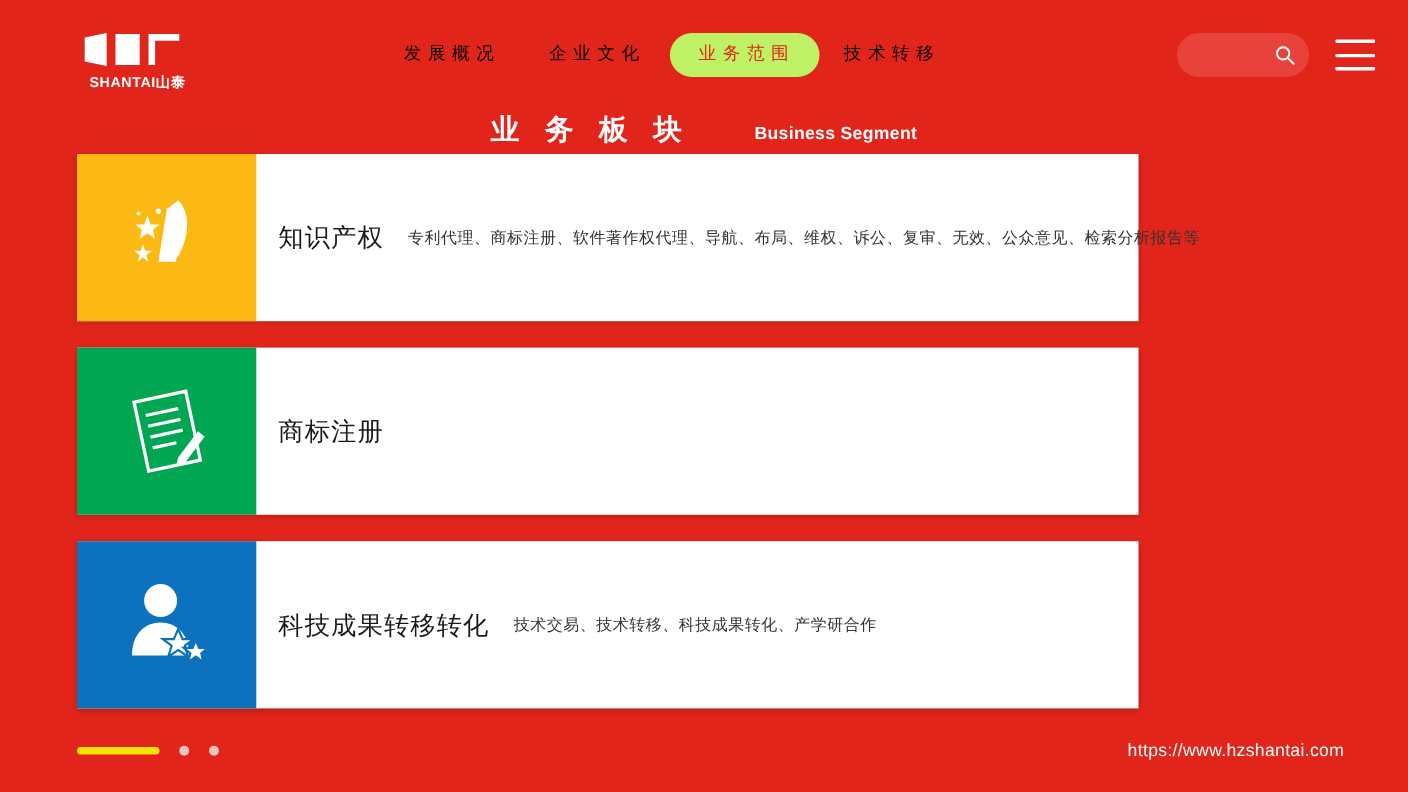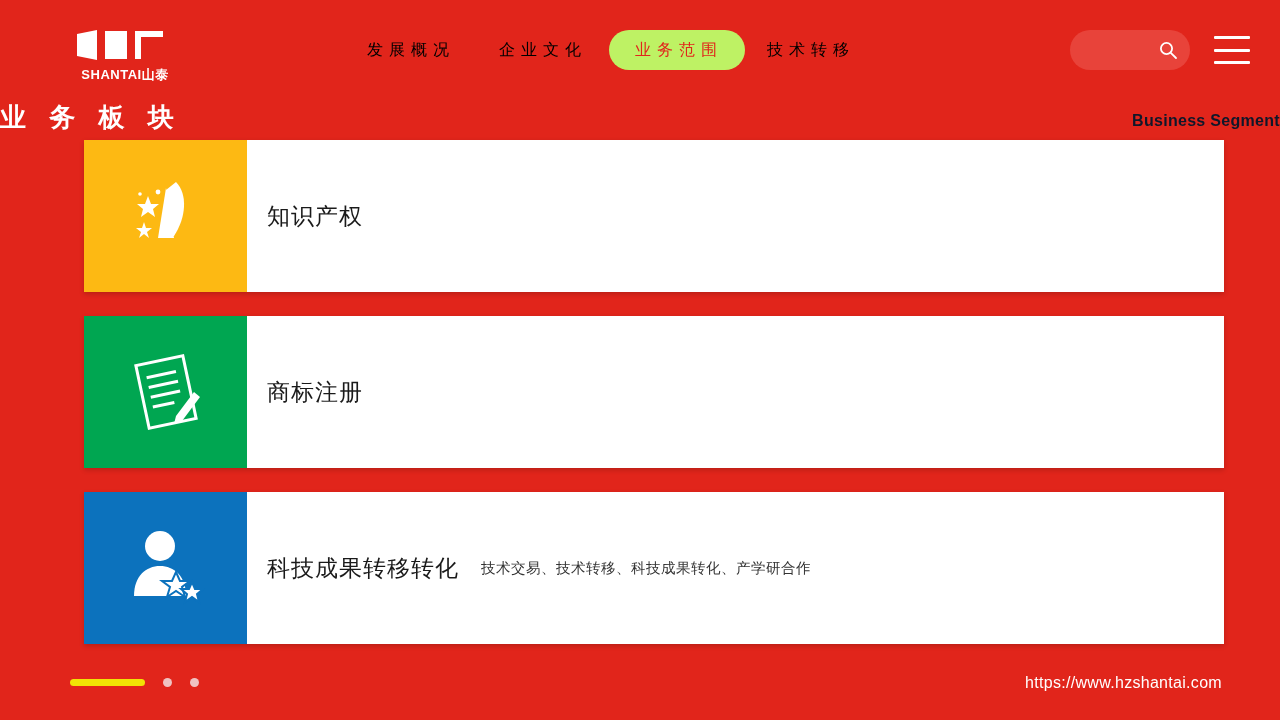--- a/index.html
+++ b/index.html
@@ -109,42 +109,42 @@
     border-radius: 1px;
   }
 
   
   .title-row {
     position: absolute;
     top: 100px; left: 0; width: 1280px;
     text-align: center;
     display: flex;
     align-items: baseline;
-    justify-content: space-between;
+    justify-content: center;
     gap: 14px;
   }
   .title-cn {
     color: #ffffff;
     font-size: 26px;
     font-weight: bold;
     letter-spacing: 8px;
   }
   .title-en {
-    color: #0f172a;
+    color: #ffffff;
     font-size: 16px;
     font-weight: bold;
     letter-spacing: 0.3px;
     padding-left: 44px;
   }
 
   
   .cards {
     position: absolute;
-    top: 140px; left: 84px;
-    width: 1140px;
+    top: 140px; left: 70px;
+    width: 965px;
   }
   .card {
     position: relative;
     height: 152px;
     background: #ffffff;
     margin-bottom: 24px;
     display: flex;
     align-items: stretch;
     box-shadow: 0 2px 5px rgba(0,0,0,0.18);
     cursor: pointer;
@@ -260,20 +260,21 @@
           <path d="M58 14 C70 26 68 50 56 68 L48 68 L48 22 Z" fill="#ffffff"></path>
           <path d="M48 20 L40 70 L56 70 Z" fill="#ffffff"></path>
           <polygon points="30,28 33,36 41,36 35,41 37,49 30,44 23,49 25,41 19,36 27,36" fill="#ffffff"></polygon>
           <polygon points="26,54 28,60 34,60 29,64 31,70 26,66 21,70 23,64 18,60 24,60" fill="#ffffff"></polygon>
           <circle cx="40" cy="24" r="2.4" fill="#ffffff"></circle>
           <circle cx="22" cy="26" r="1.8" fill="#ffffff"></circle>
         </svg>
       </div>
       <div class="card-body">
         <div class="card-title">知识产权</div>
+        <div class="card-desc">专利代理、商标注册、软件著作权代理、导航、布局、维权、诉公、复审、无效、公众意见、检索分析报告等</div>
       </div>
     </div>
 
     <div class="card">
       <div class="card-icon" style="background:#00a651;">
         <svg width="100" height="100" viewBox="0 0 100 100">
           <g transform="rotate(-12 50 50)">
             <rect x="26" y="18" width="48" height="64" fill="none" stroke="#ffffff" stroke-width="3"></rect>
             <line x1="34" y1="32" x2="64" y2="32" stroke="#ffffff" stroke-width="3"></line>
             <line x1="34" y1="42" x2="64" y2="42" stroke="#ffffff" stroke-width="3"></line>

